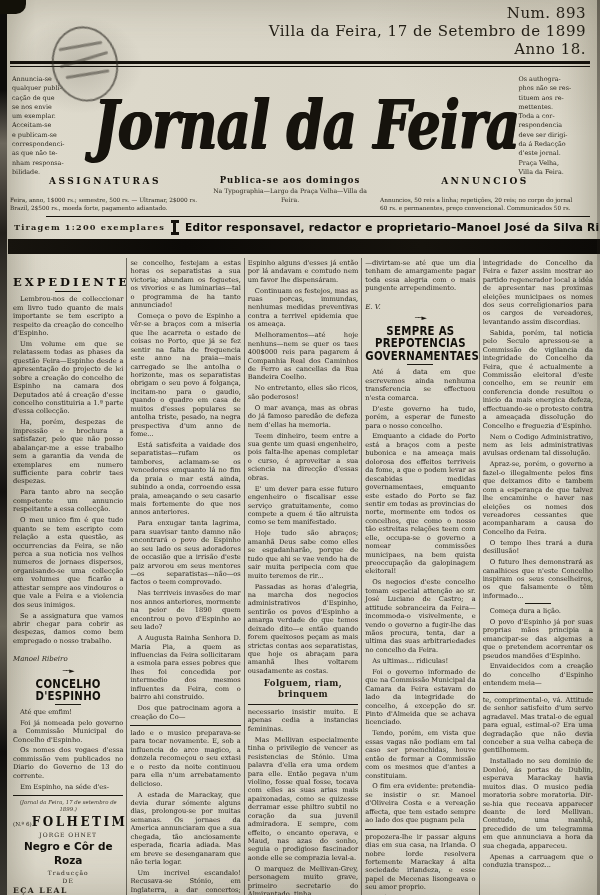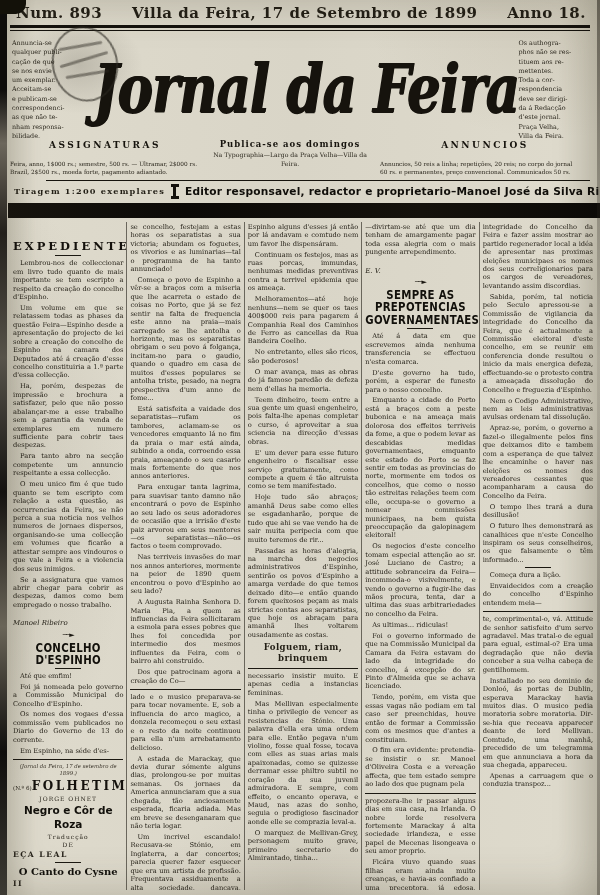--- a/index.html
+++ b/index.html
@@ -12,21 +12,21 @@
       radial-gradient(ellipse 200px 120px at 50% 99%, rgba(110,100,80,.10), transparent 70%),
       linear-gradient(90deg,#c7c3b4,#dedacc 6%,#d9d5c7 50%,#dedacc 93%,#ccc8b9);
     box-shadow:inset 0 0 46px rgba(70,60,40,.28);}
   .scan-edge{position:absolute;left:0;top:0;width:7px;height:895px;z-index:5;
     background:linear-gradient(180deg,#0e0d0b 0%,#0e0d0b 10%,#6c675c 16%,#23201b 26%,#57534a 40%,#14120f 55%,#6a6558 70%,#0f0e0c 84%,#3c3a33 100%);}
   .scan-blob{position:absolute;left:0;top:0;width:26px;height:14px;background:#131109;border-radius:0 0 10px 0;z-index:5;}
   .scan-right{position:absolute;right:0;top:0;width:3px;height:895px;background:linear-gradient(180deg,rgba(40,36,28,.55),rgba(40,36,28,.08) 40%,rgba(40,36,28,.4));z-index:5;}
 
   
   .topline{display:flex;justify-content:space-between;align-items:flex-end;
-    padding:4px 14px 2px 16px;font-weight:bold;font-size:15px;letter-spacing:.5px;}
+    padding:4px 14px 2px 16px;font-weight:normal;font-size:15px;letter-spacing:.5px;flex-direction:column;}
   .topline .mid{font-size:15px;}
   .dbl-rule{margin:1px 10px 0 10px;border-top:3px solid #14110c;border-bottom:1px solid #14110c;height:2px;}
 
   
   .masthead{display:flex;padding:4px 8px 0 12px;height:106px;}
   .m-side{width:86px;font-size:6.4px;line-height:1.45;padding-top:4px;color:#2a261c;}
   .m-side.right{width:78px;text-align:left;}
   .m-title-wrap{flex:1;display:flex;align-items:center;justify-content:center;}
   .m-title{font-family:"DejaVu Serif",serif;font-weight:bold;font-style:italic;
     font-size:53px;letter-spacing:-1px;transform:scaleY(1.28);color:#16130d;
@@ -252,20 +252,21 @@
       </div>
       <div class="col">
         <div class="b-pl">integridade do Concelho da Feira e fazer assim mostrar ao partido regenerador local a idéa de apresentar nas proximas eleições municipaes os nomes dos seus correligionarios para os cargos de vereadores, levantando assim discordias.</div>
         <div class="b-p">Sabida, porém, tal noticia pelo Seculo apressou-se a Commissão de vigilancia da integridade do Concelho da Feira, que é actualmente a Commissão eleitoral d'este concelho, em se reunir em conferencia donde resultou o inicio da mais energica defeza, effectuando-se o protesto contra a ameaçada dissolução do Concelho e freguezia d'Espinho.</div>
         <div class="b-p">Nem o Codigo Administrativo, nem as leis administrativas avulsas ordenam tal dissolução.</div>
         <div class="b-p">Apraz-se, porém, o governo a fazel-o illegalmente pelos fins que deixamos dito e tambem com a esperança de que talvez lhe encaminhe o haver nas eleições os nomes dos vereadores cessantes que acompanharam a causa do Concelho da Feira.</div>
         <div class="b-p">O tempo lhes trará a dura desillusão!</div>
         <div class="b-p">O futuro lhes demonstrará as canalhices que n'este Concelho inspiram os seus conselheiros, os que falsamente o têm informado...</div>
         <div class="b-sr"></div>
         <div class="b-p">Começa dura a lição.</div>
+        <div class="b-p">O povo d'Espinho já por suas proprias mãos principia a emancipar-se das algemas a que o pretendem acorrentar os pseudos mandões d'Espinho.</div>
         <div class="b-p">Envaidecidos com a creação do concelho d'Espinho entendem meia—</div>
         <div class="b-rule"></div>
         <div class="b-pl">te, comprimental-o, vá. Attitude de senhor satisfeito d'um servo agradavel. Mas tratal-o de egual para egual, estimal-o? Era uma degradação que não devia conceber a sua velha cabeça de gentilhomem.</div>
         <div class="b-p">Installado no seu dominio de Donloó, ás portas de Dublin, esperava Marackay havia muitos dias. O musico pedia moratoria sobre moratoria. Dir-se-hia que receava apparecer deante de lord Mellivan. Comtudo, uma manhã, precedido de um telegramma em que annunciava a hora da sua chegada, appareceu.</div>
         <div class="b-p">Apenas a carruagem que o conduzia transpoz...</div>
       </div>
     </div>
 </div>
 
 </body></html>

